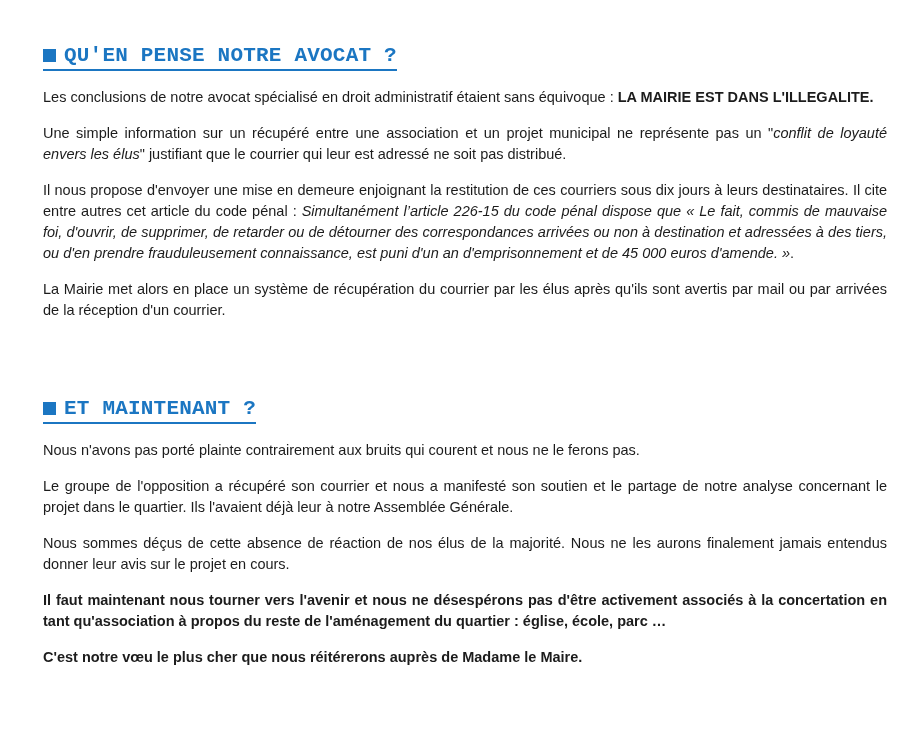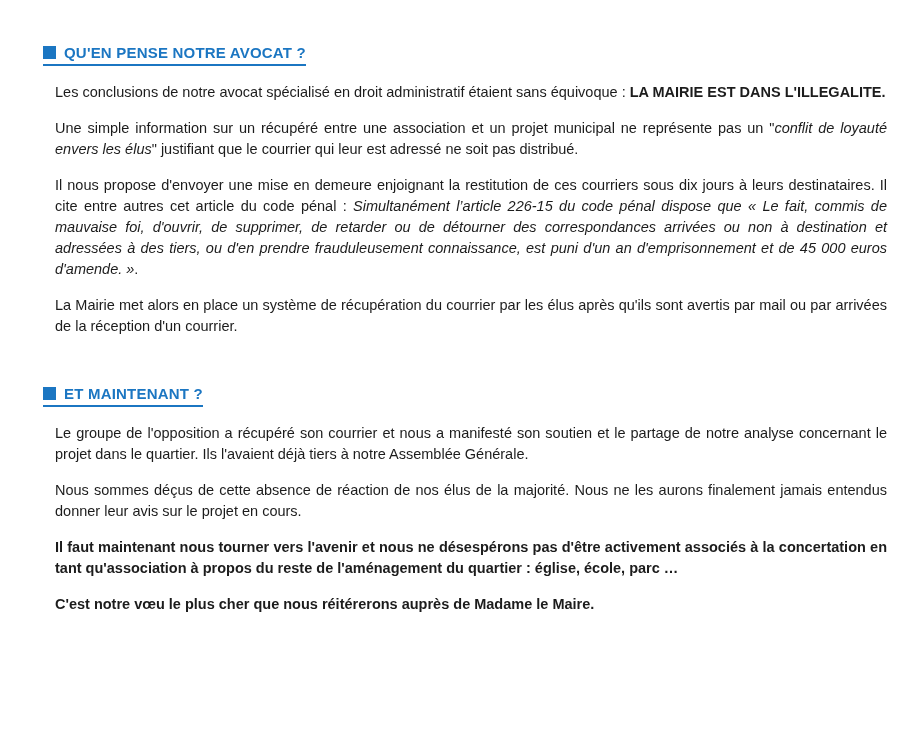--- a/index.html
+++ b/index.html
@@ -32,36 +32,37 @@
   .heading .sq{
     display:inline-block;
     width:13px;height:13px;
     background:var(--blue);
     margin-right:8px;
     transform:translateY(1px);
   }
   .heading .h-text{
     color:var(--blue);
     font-weight:bold;
-    font-size:15px;
+    font-size:21px;
     letter-spacing:.2px;
+    font-family:Liberation Mono, monospace;
   }
-  .body-copy{margin-left:12px;}
+  .body-copy{}
   p.para{
     font-size:14.5px;
     line-height:21px;
     text-align:justify;
     margin:0 0 15px 0;
     color:var(--ink);
   }
   p.para.single{text-align:left;}
   .b{font-weight:bold;}
   .i{font-style:italic;}
   .blue-bold{color:var(--blue);font-weight:bold;}
-  .section-2{margin-top:48px;}
+  .section-2{margin-top:76px;}
   p.last{margin-bottom:0;}
 </style>
 </head>
 <body>
 
 <div class="page">
 
   <div class="heading">
     <span class="h-inner">
       <span class="sq"></span><span class="h-text">QU'EN PENSE NOTRE AVOCAT ?</span>
@@ -78,23 +79,24 @@
     <p class="para"><span>La Mairie met alors en place un système de récupération du courrier par les élus après qu'ils sont avertis par mail ou par arrivées de la réception d'un courrier.</span></p>
   </div>
 
   <div class="heading section-2">
     <span class="h-inner">
       <span class="sq"></span><span class="h-text">ET MAINTENANT ?</span>
     </span>
   </div>
 
   <div class="body-copy">
+    <p class="para single"><span>Nous n'avons pas porté plainte contrairement aux bruits qui courent et nous ne le ferons pas.</span></p>
 
 
-    <p class="para"><span>Le groupe de l'opposition a récupéré son courrier et nous a manifesté son soutien et le partage de notre analyse concernant le projet dans le quartier. Ils l'avaient déjà tiers à notre Assemblée Générale.</span></p>
+    <p class="para"><span>Le groupe de l'opposition a récupéré son courrier et nous a manifesté son soutien et le partage de notre analyse concernant le projet dans le quartier. Ils l'avaient déjà leur à notre Assemblée Générale.</span></p>
 
     <p class="para"><span>Nous sommes déçus de cette absence de réaction de nos élus de la majorité. Nous ne les aurons finalement jamais entendus donner leur avis sur le projet en cours.</span></p>
 
     <p class="para blue-bold"><span>Il faut maintenant nous tourner vers l'avenir et nous ne désespérons pas d'être activement associés à la concertation en tant qu'association à propos du reste de l'aménagement du quartier : église, école, parc …</span></p>
 
     <p class="para single blue-bold last"><span>C'est notre vœu le plus cher que nous réitérerons auprès de Madame le Maire.</span></p>
   </div>
 
 </div>
 

